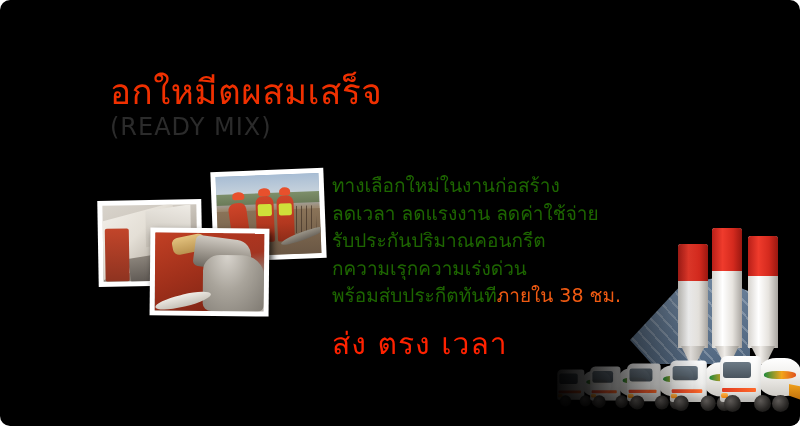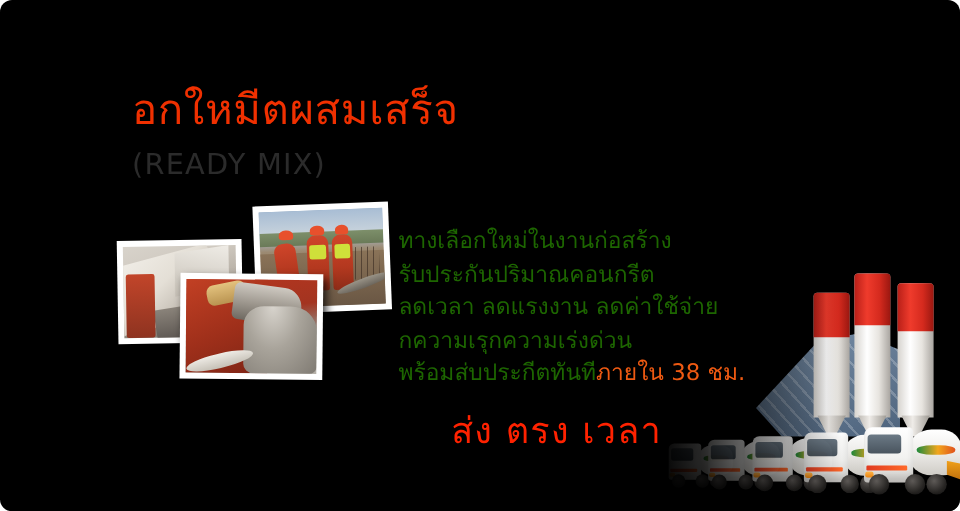--- a/index.html
+++ b/index.html
@@ -31,49 +31,48 @@
     font-weight: 400;
     letter-spacing: 0.5px;
     white-space: nowrap;
   }
   .title-en {
     color: #2b2b2b;
     font-size: 24px;
     line-height: 30px;
     font-weight: 400;
     letter-spacing: 1px;
-    margin-top: 10px;
+    margin-top: 0;
     white-space: nowrap;
   }
 
   
   .copy-block {
     position: absolute;
     left: 332px;
-    top: 188px;
+    top: 172px;
     z-index: 30;
     width: 300px;
   }
   .copy-line {
     color: #1d6600;
     font-size: 19px;
     line-height: 27.5px;
     white-space: nowrap;
   }
   .copy-line .hl {
     color: #ef5a12;
   }
   .slogan {
     color: #ff2200;
     font-size: 30px;
     line-height: 40px;
     margin-top: 14px;
     letter-spacing: 1px;
     white-space: nowrap;
-    margin-left: 44px;
   }
 
   
   .collage { position: absolute; left: 0; top: 0; width: 340px; height: 330px; z-index: 20; }
   .photo {
     position: absolute;
     background: #ffffff;
     padding: 5px;
     box-shadow: 3px 4px 7px rgba(0,0,0,0.75);
     box-sizing: border-box;
@@ -390,24 +389,24 @@
   <div class="heading-block">
     <div class="title-th">อกใหมีตผสมเสร็จ</div>
     <div class="title-en">(READY MIX)</div>
   </div>
 
   <div class="copy-block">
     <div class="copy-line">
       <span>ทางเลือกใหม่ในงานก่อสร้าง</span>
     </div>
     <div class="copy-line">
+      <span>ลดเวลา  ลดแรงงาน  ลดค่าใช้จ่าย</span>
+    </div>
+    <div class="copy-line">
       <span>รับประกันปริมาณคอนกรีต</span>
-    </div>
-    <div class="copy-line">
-      <span>ลดเวลา  ลดแรงงาน  ลดค่าใช้จ่าย</span>
     </div>
     <div class="copy-line">
       <span>กความเรุกความเร่งด่วน</span>
     </div>
     <div class="copy-line">
       <span>พร้อมส่บประกีตทันที</span><span class="hl">ภายใน 38 ชม.</span>
     </div>
     <div class="slogan">ส่ง ตรง เวลา</div>
   </div>
 

